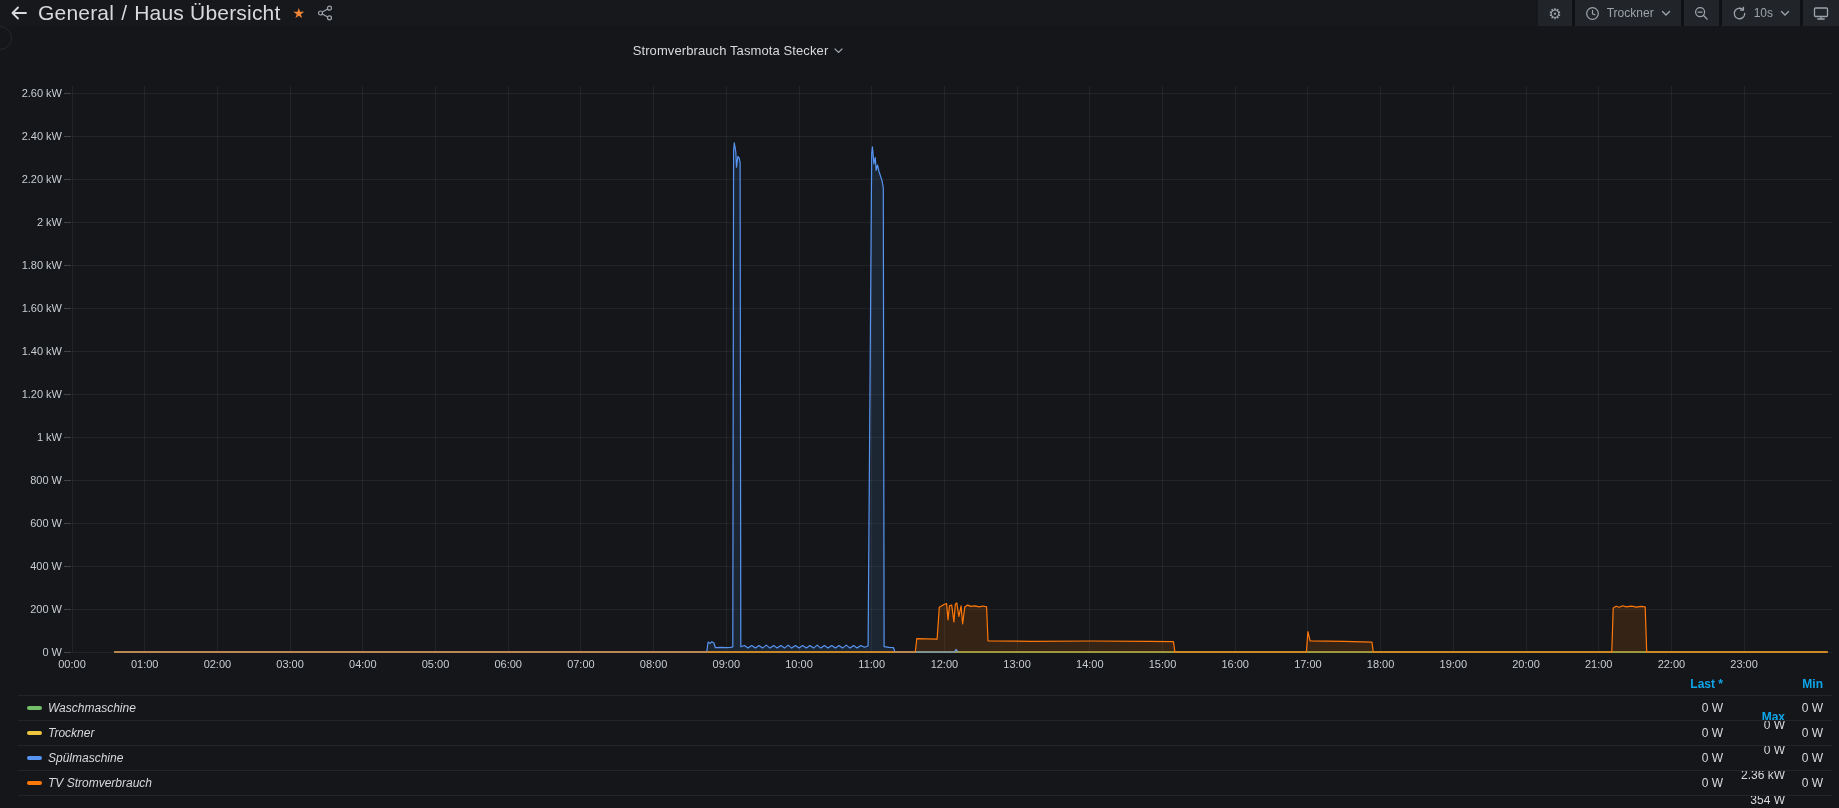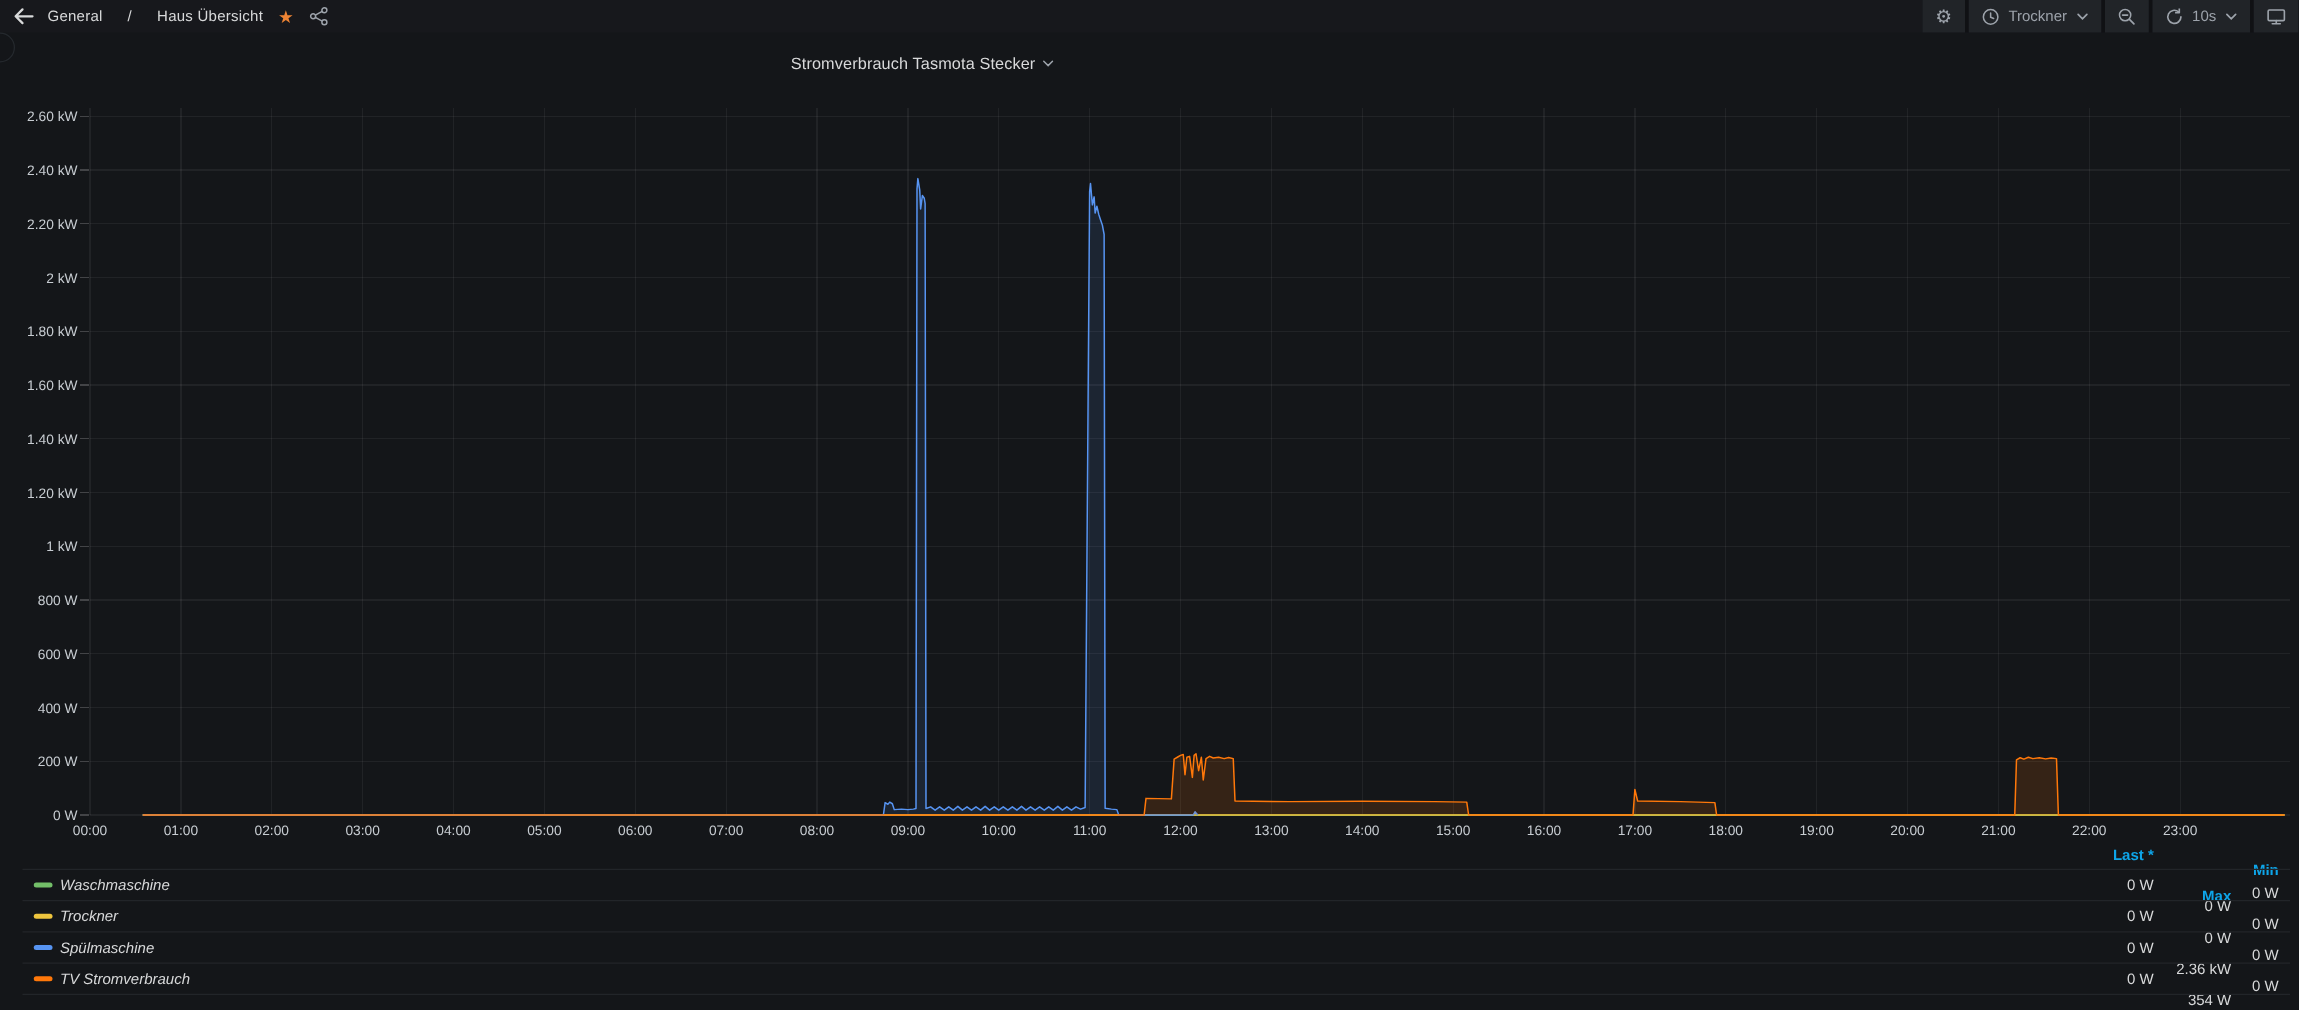--- a/index.html
+++ b/index.html
@@ -2,21 +2,21 @@
 <html><head>
 <meta charset="utf-8">
 <style>
   html,body{margin:0;padding:0;background:#141619;}
   #app{position:relative;width:1839px;height:808px;background:#141619;overflow:hidden;
        font-family:"Liberation Sans",sans-serif;color:#d8d9da;}
   
   .navbar{position:absolute;top:0;left:0;width:1839px;height:26px;background:#17181c;display:flex;align-items:center;}
   .nav-left{display:flex;align-items:center;height:26px;}
   .back-btn{width:38px;height:26px;display:flex;align-items:center;justify-content:center;cursor:pointer;}
-  .crumb{font-size:12px;color:#d8d9da;letter-spacing:.2px;display:flex;align-items:center;gap:20px;}
+  .crumb{font-size:21px;color:#d8d9da;letter-spacing:.2px;display:flex;align-items:center;gap:7px;}
   .crumb .sep{color:#d8d9da;}
   .star{margin-left:12px;font-size:14px;color:#ee8434;line-height:1;cursor:pointer;}
   .share-btn{margin-left:12px;display:flex;align-items:center;cursor:pointer;}
   .nav-right{position:absolute;right:0;top:0;height:26px;display:flex;align-items:stretch;background:#101114;}
   .tile{background:#212428;display:flex;align-items:center;justify-content:center;margin-left:3px;
         padding:0 10px;color:#9da3ab;font-size:12px;cursor:pointer;white-space:nowrap;gap:7px;}
   .tile:first-child{margin-left:0;}
   .gear-glyph{font-size:15px;color:#9da3ab;line-height:1;}
   
   .panel-title-row{position:absolute;top:43px;left:0;width:1476px;display:flex;justify-content:center;align-items:center;gap:6px;cursor:pointer;}
@@ -30,21 +30,21 @@
   
   .legend{position:absolute;left:0;top:672px;width:1839px;}
   .lg-headers{position:absolute;top:5px;left:0;width:1839px;height:16px;font-size:12px;font-weight:600;color:#0ea5e9;}
   .lg-sep{position:absolute;left:18px;width:1814px;height:1px;background:#222529;}
   .lg-row{position:absolute;left:0;width:1839px;height:24px;display:flex;align-items:center;font-size:12px;color:#d8d9da;}
   .swatch{position:absolute;left:27px;top:10px;width:15px;height:4px;border-radius:2px;}
   .lg-name{position:absolute;left:48px;cursor:pointer;font-style:italic;}
   .cell{position:absolute;text-align:right;font-size:12px;}
   .cell.c-last{right:116px;width:90px;}
   .cell.c-max{right:54px;width:110px;margin-top:33px;}
-  .cell.c-min{right:16px;width:60px;margin-top:12px;}
+  .cell.c-min{right:16px;width:60px;}
   
   .edge-arc{position:absolute;left:-12px;top:26px;width:22px;height:22px;border:1px solid #3a4046;border-radius:50%;opacity:.45;}
 </style>
 </head>
 <body>
 
 <div id="app">
 
   <div class="navbar">
     <div class="nav-left">

